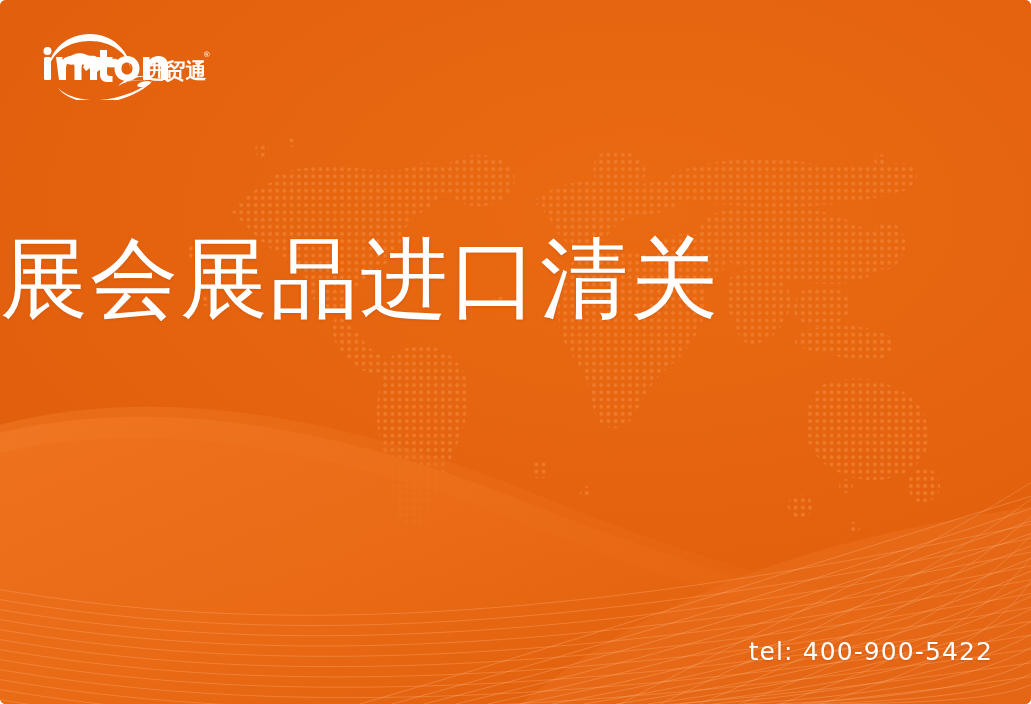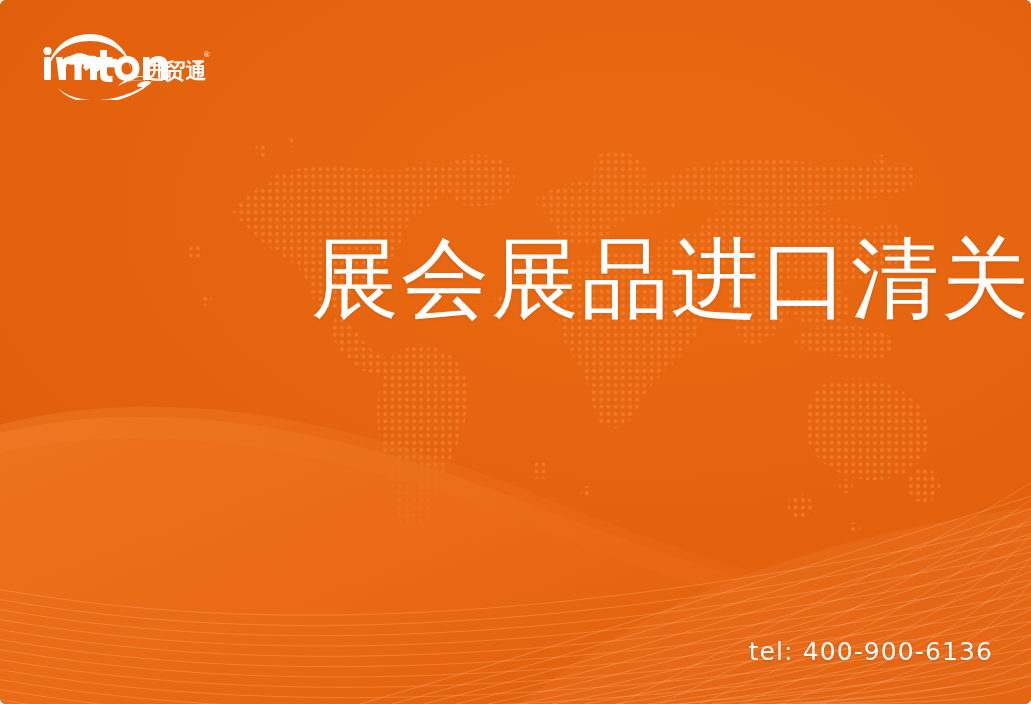--- a/index.html
+++ b/index.html
@@ -60,21 +60,21 @@
     width: 172px;
     height: 72px;
   }
 
   
   #headline {
     position: absolute;
     left: 0;
     top: 228px;
     width: 1031px;
-    text-align: right;
+    text-align: left;
     color: #ffffff;
     line-height: 1.17;
     letter-spacing: 2px;
     font-size: 88px;
     font-weight: 400;
     font-family: "DejaVu Sans", "Liberation Sans", sans-serif;
     text-shadow: 0 1px 3px rgba(120,44,0,0.18);
   }
   #headline .line { display: block; white-space: nowrap; }
 
@@ -287,15 +287,15 @@
     </g>
 
     <text x="274" y="100" fill="#ffffff" font-size="42" font-weight="700" text-anchor="middle" font-family="'DejaVu Sans','Liberation Sans',sans-serif">进贸通</text>
     <text x="330" y="58" fill="#ffffff" font-size="15" font-family="'DejaVu Sans','Liberation Sans',sans-serif">®</text>
   </svg>
 
   <div id="headline">
     <span class="line">展会展品进口清关</span>
   </div>
 
-  <div id="tel">tel: 400-900-6136</div>
+  <div id="tel">tel: 400-900-5422</div>
 
 </div>
 
 </body></html>

